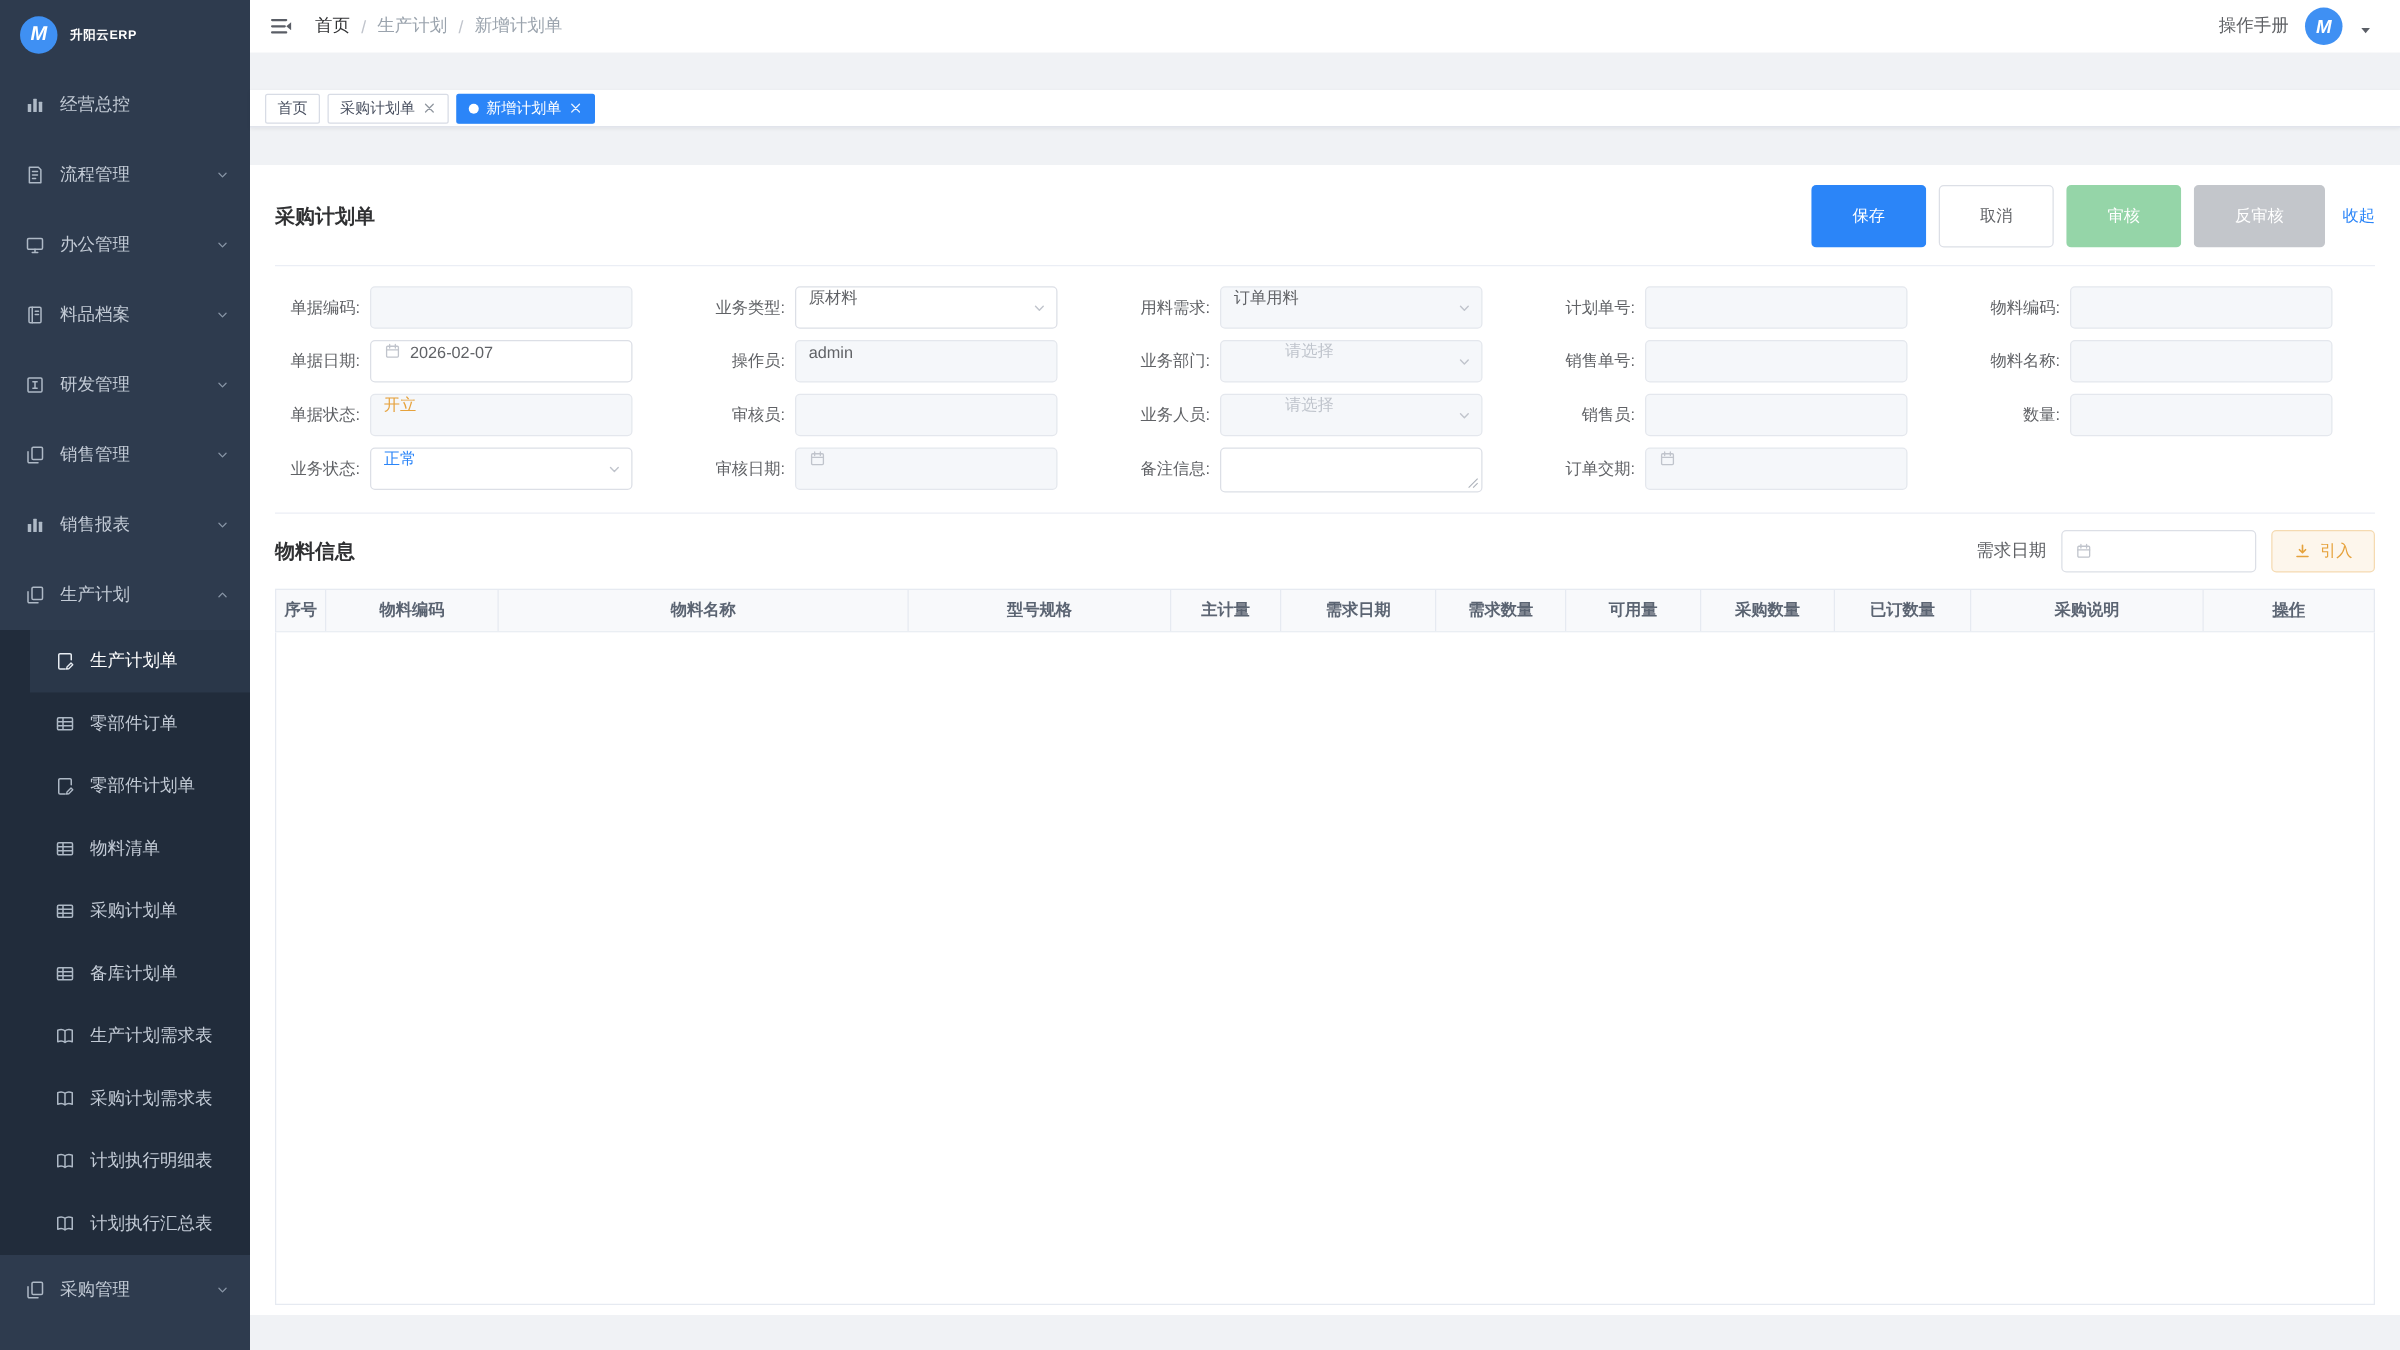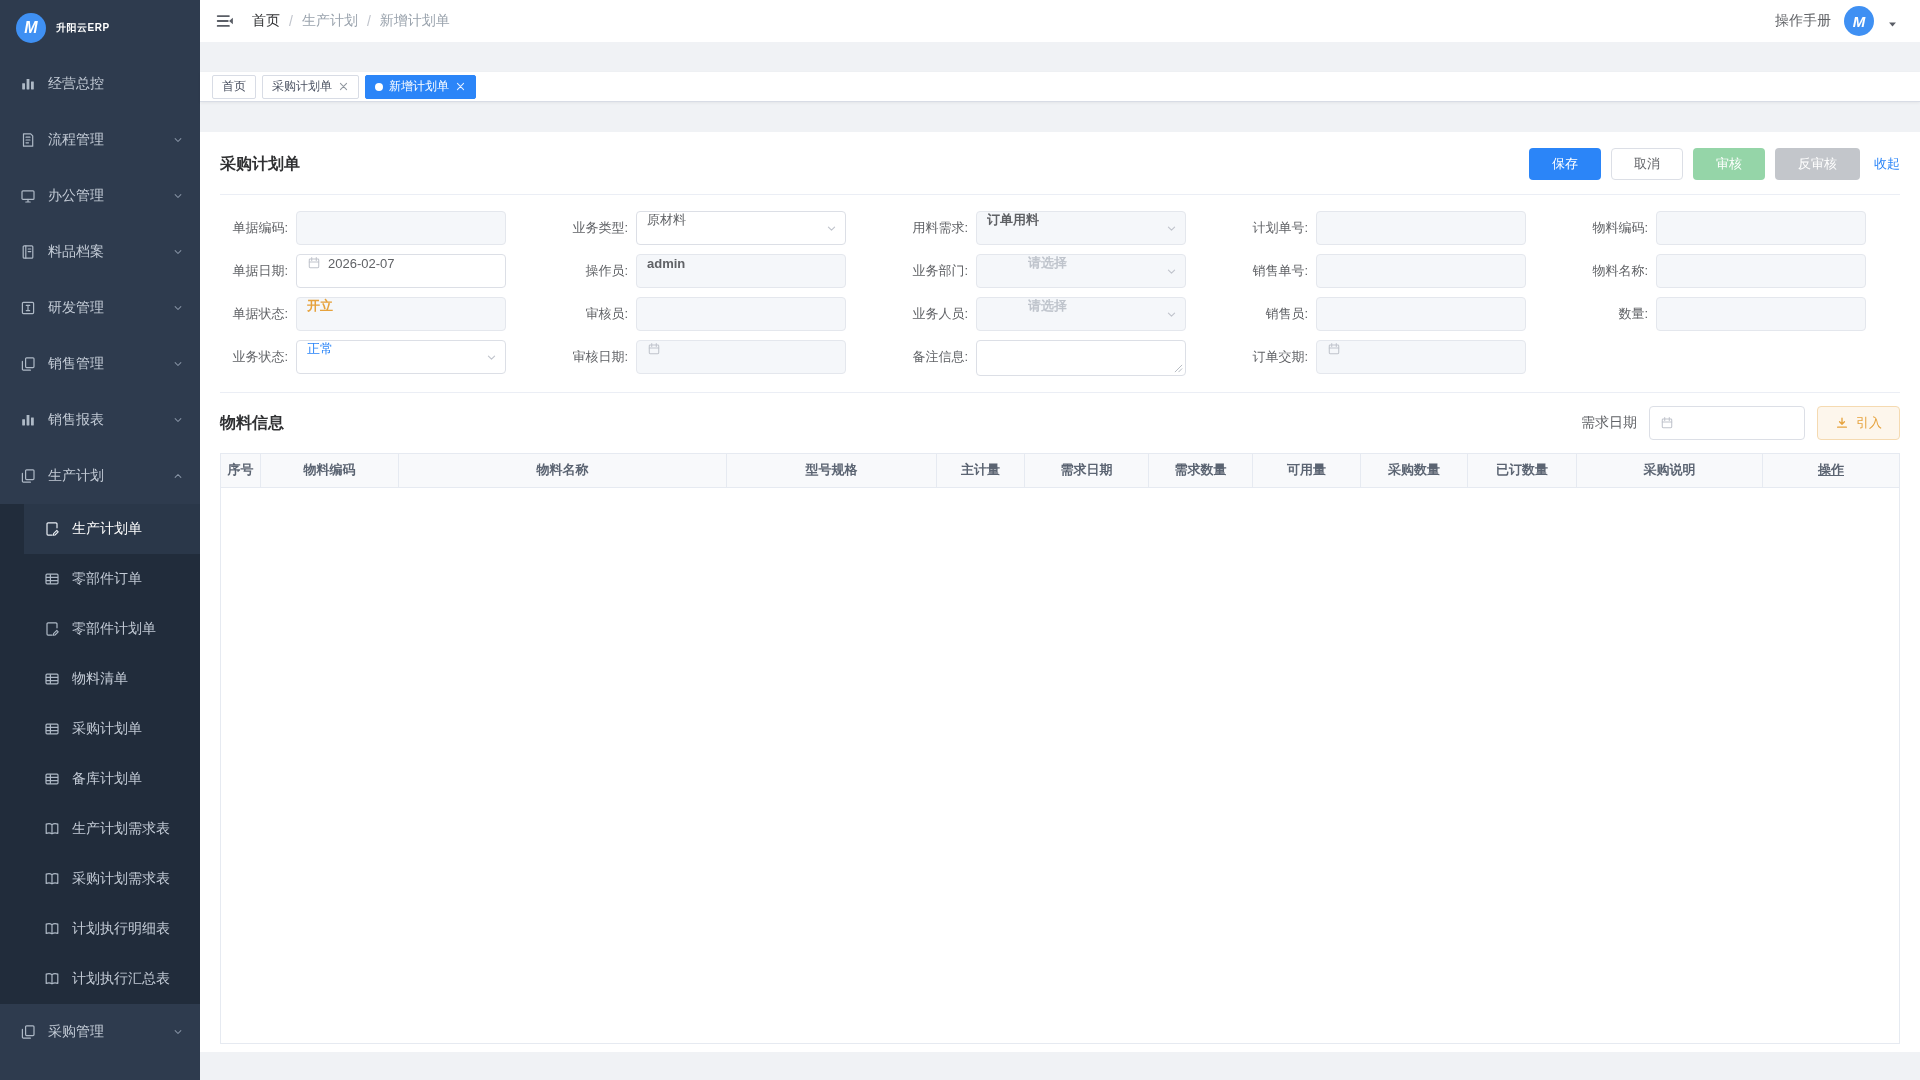--- a/index.html
+++ b/index.html
@@ -45,36 +45,36 @@
   .tab.active { background:#2b85f8; border-color:#2b85f8; color:#fff; }
   .tab.active .tclose { color:#e8f1ff; }
   .dot { width:8px; height:8px; border-radius:50%; background:#fff; display:inline-block; }
 
   
   .content { flex:1; background:#f0f2f5; padding-bottom:28px; display:flex; min-height:0; }
   .card { flex:1; background:#fff; display:flex; flex-direction:column; padding:16px 20px 8px 20px; min-height:0; }
   .card-head { display:flex; align-items:center; justify-content:space-between; padding-bottom:14px; border-bottom:1px solid #ebeef5; }
   .page-title { font-size:16px; font-weight:600; color:#303133; }
   .actions { display:flex; align-items:center; gap:10px; }
-  .btn { height:32px; padding:0 22px; border-radius:4px; font-size:13px; border:1px solid transparent; display:inline-flex;
+  .btn { height:50px; padding:0 32px; border-radius:4px; font-size:13px; border:1px solid transparent; display:inline-flex;
     align-items:center; justify-content:center; cursor:pointer; }
   .btn-save { background:#2b85f8; color:#fff; }
   .btn-cancel { background:#fff; border-color:#dcdfe6; color:#606266; }
   .btn-audit { background:#95d5a8; color:#fff; cursor:not-allowed; }
   .btn-reverse { background:#c3c6cb; color:#fff; cursor:not-allowed; }
   .link-collapse { color:#2b85f8; font-size:13px; cursor:pointer; margin-left:4px; }
 
   
   .form-grid { margin-top:16px; display:grid; grid-template-columns:repeat(5,minmax(0,1fr)); column-gap:20px; row-gap:9px; }
   .field { display:flex; align-items:flex-start; }
   .flabel { width:76px; flex:0 0 76px; text-align:right; padding-right:8px; font-size:13px; color:#606266; line-height:34px; white-space:nowrap; }
   .control { position:relative; width:210px; height:34px; border-radius:4px; font-size:13px; display:flex; align-items:center;
     padding:0 24px 16px 10px; color:#606266; }
   .control.normal { background:#fff; border:1px solid #dcdfe6; }
-  .control.disabled { background:#f5f7fa; border:1px solid #e4e7ed;font-weight:bold; }
+  .control.disabled { background:#f5f7fa; border:1px solid #e4e7ed; }
   .control .sel-arrow { position:absolute; right:7px; top:10px; width:13px; height:13px; color:#c0c4cc; }
   .control .cal { width:14px; height:14px; color:#c0c4cc; margin-right:7px; flex:0 0 14px; }
   .control .val { white-space:nowrap; overflow:hidden; }
   .ph { color:#bfc4cc;margin-left:41px; }
   .warn-text { color:#e6a23c; }
   .accent-text { color:#2b85f8; }
   .control.tarea { height:36px; align-items:flex-start; padding-top:7px; }
   .resize-grip { position:absolute; right:2px; bottom:2px; width:9px; height:9px; color:#aeb3bb; }
 
   .divider { border-top:1px solid #ebeef5; margin-top:16px; }

